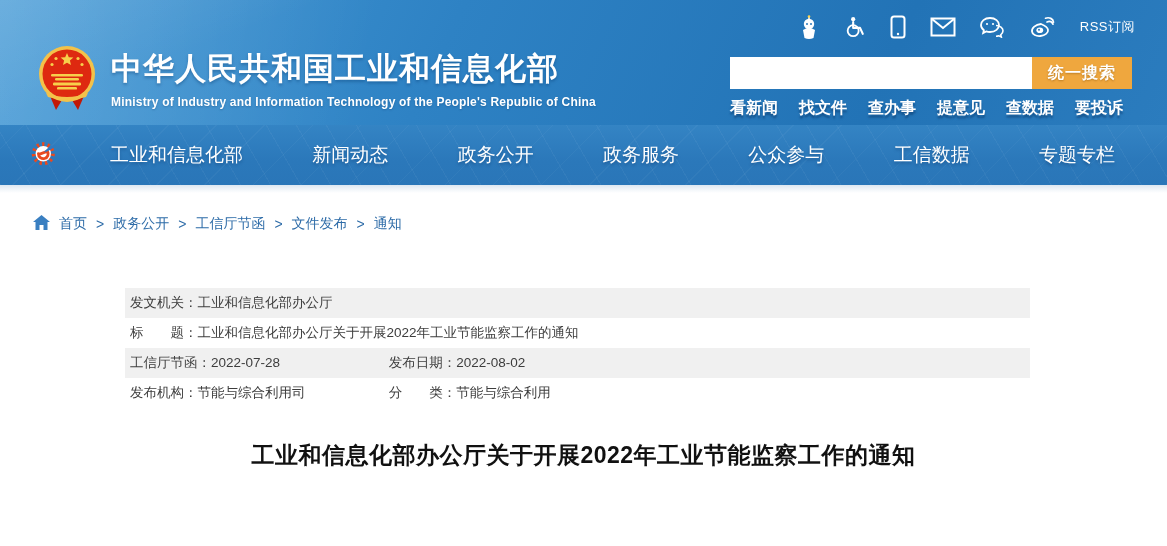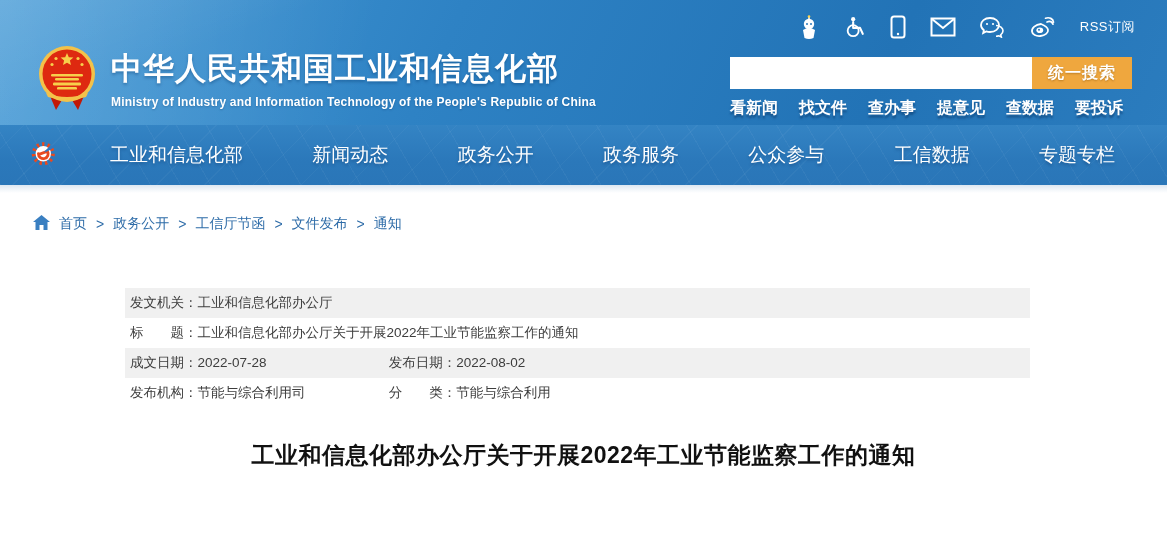--- a/index.html
+++ b/index.html
@@ -230,21 +230,21 @@
       <span class="meta-label">发文机关：</span><span class="meta-value">工业和信息化部办公厅</span>
     </span>
   </div>
   <div class="meta-row">
     <span class="meta-cell">
       <span class="meta-label">标　　题：</span><span class="meta-value">工业和信息化部办公厅关于开展2022年工业节能监察工作的通知</span>
     </span>
   </div>
   <div class="meta-row">
     <span class="meta-cell first-of-two">
-      <span class="meta-label">成文日期：</span><span class="meta-value">2022-07-28</span>
+      <span class="meta-label">工信厅节函：</span><span class="meta-value">2022-07-28</span>
     </span>
     <span class="meta-cell">
       <span class="meta-label">发布日期：</span><span class="meta-value">2022-08-02</span>
     </span>
   </div>
   <div class="meta-row">
     <span class="meta-cell first-of-two">
       <span class="meta-label">发布机构：</span><span class="meta-value">节能与综合利用司</span>
     </span>
     <span class="meta-cell">

